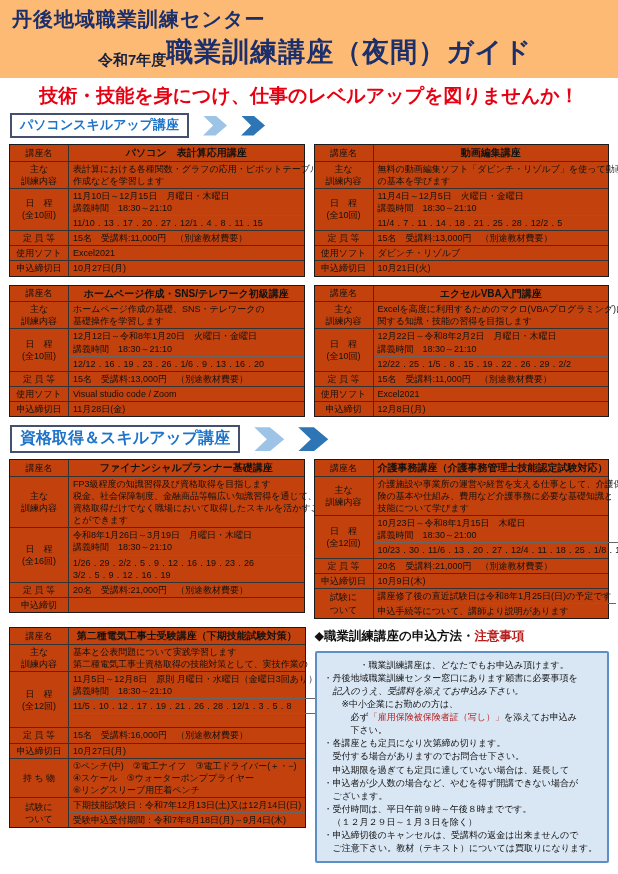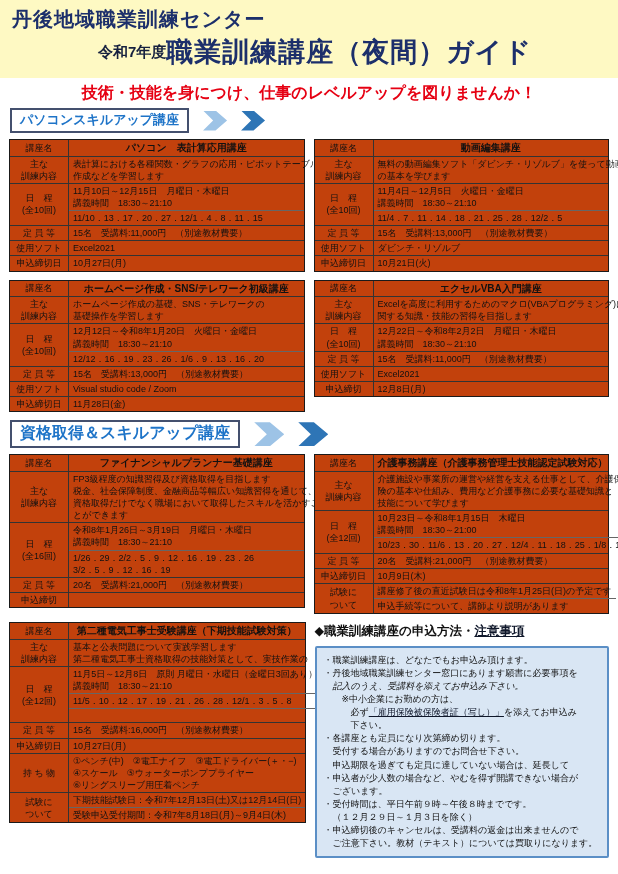--- a/index.html
+++ b/index.html
@@ -1,25 +1,25 @@
 <!DOCTYPE html>
 <html><head>
 <meta charset="utf-8">
 <style>
   html,body{margin:0;padding:0;}
   body{
     width:618px;height:874px;overflow:hidden;background:#ffffff;color:#111;
     font-family:"Liberation Sans","DejaVu Sans",sans-serif;
   }
-  .banner{background:#fef9c3;padding:6px 0 8px 12px;}
+  .banner{background:#fdba74;padding:6px 0 8px 12px;}
   .b1{font-size:20px;font-weight:bold;color:#1c2f6b;letter-spacing:1px;}
-  .b2{display:flex;align-items:center;justify-content:center;margin-top:1px;}
+  .b2{display:flex;align-items:flex-end;justify-content:center;margin-top:1px;}
   .b2a{font-size:15px;font-weight:bold;color:#16213f;}
   .b2b{font-size:27px;font-weight:bold;color:#1c2f6b;letter-spacing:1px;}
-  .tagline{text-align:center;color:#e60012;font-weight:bold;font-size:16px;margin:5px 0 4px;}
+  .tagline{text-align:center;color:#e60012;font-weight:bold;font-size:19px;margin:5px 0 4px;}
   .sec{display:flex;align-items:center;gap:14px;margin:3px 0 6px 10px;}
   .secbox{border:2px solid #44506e;padding:1px 8px 2px;font-weight:bold;color:#1e74c8;background:#fff;}
   .sec-small .secbox{font-size:13px;}
   .sec-large .secbox{font-size:16px;text-align:center;}
   .chev{display:inline-block;background:#2e75b6;clip-path:polygon(0 0,52% 0,100% 50%,52% 100%,0 100%,42% 50%);}
   .sec-small .chev{width:24px;height:20px;}
   .sec-large .chev{width:30px;height:24px;}
   .chev.c1{background:#9dc3e6;}
   .grid{display:flex;gap:9px;padding:0 9px;margin-bottom:8px;align-items:flex-start;}
   .grid>*{flex:1;min-width:0;}
@@ -27,21 +27,21 @@
   .crow{display:flex;border-top:1px solid #333;}
   .crow:first-child{border-top:none;}
   .clabel{width:56px;flex:none;border-right:1px solid #333;display:flex;flex-direction:column;justify-content:center;align-items:center;text-align:center;padding:1px;}
   .ccontent{flex:1;display:flex;flex-direction:column;justify-content:center;}
   .ccell{padding:1px 4px;}
   .ccell+.ccell{border-top:1px solid #666;}
   .ccell>div{min-height:11px;white-space:nowrap;}
   .trow .ccontent{font-weight:bold;text-align:center;font-size:10px;}
   .rightcol{display:flex;flex-direction:column;}
   .apply-heading{font-size:12.5px;font-weight:bold;margin:1px 0 6px;color:#111;}
-  .red{color:#0f172a;text-decoration:underline;}
+  .red{color:#b91c1c;}
   .notes-box{background:#d9e6f4;border:2px solid #5b8fc6;border-radius:2px;padding:6px 7px;font-size:9px;line-height:1.45;}
   .nline{white-space:nowrap;}
   .footer{display:flex;align-items:flex-start;padding:8px 10px 0;gap:8px;}
   .f-left{width:180px;}
   .f-org-type{font-size:12px;font-weight:bold;letter-spacing:3px;}
   .f-center{flex:1;padding-top:2px;}
   .f-addr{font-size:11px;}
   .f-qr{width:48px;height:48px;flex:none;}
   .f-qr svg{width:48px;height:48px;}
 </style>
@@ -301,20 +301,23 @@
       <div class="crow">
         <div class="clabel">
           <div>日　程</div>
           <div>(全10回)</div>
         </div>
         <div class="ccontent">
           <div class="ccell">
             <div>12月22日～令和8年2月2日　月曜日・木曜日</div>
             <div>講義時間　18:30～21:10</div>
           </div>
+          <div class="ccell">
+            <div>12/22．25．1/5．8．15．19．22．26．29．2/2</div>
+          </div>
         </div>
       </div>
       <div class="crow">
         <div class="clabel">
           <div>定 員 等</div>
         </div>
         <div class="ccontent">
           <div class="ccell">
             <div>15名　受講料:11,000円　（別途教材費要）</div>
           </div>
@@ -570,21 +573,21 @@
             <div>受験申込受付期間：令和7年8月18日(月)～9月4日(木)</div>
           </div>
         </div>
       </div>
     </div>
   <div class="rightcol">
     <div class="apply-heading">
       <span>◆職業訓練講座の申込方法・</span><span class="red">注意事項</span>
     </div>
     <div class="notes-box">
-        <div class="nline" style="padding-left: 0px;"><span>・職業訓練講座は、どなたでもお申込み頂けます。</span></div>
+        <div class="nline" style="padding-left: 0px; margin-left: 36px;"><span>・職業訓練講座は、どなたでもお申込み頂けます。</span></div>
         <div class="nline" style="padding-left: 0px;"><span>・丹後地域職業訓練センター窓口にあります願書に必要事項を</span></div>
         <div class="nline" style="padding-left: 9px; font-style: italic;"><span>記入のうえ、受講料を添えてお申込み下さい。</span></div>
         <div class="nline" style="padding-left: 18px;"><span>※中小企業にお勤めの方は、</span></div>
         <div class="nline" style="padding-left: 27px;"><span>必ず</span><span class="red">「雇用保険被保険者証（写し）」</span><span>を添えてお申込み</span></div>
         <div class="nline" style="padding-left: 27px;"><span>下さい。</span></div>
         <div class="nline" style="padding-left: 0px;"><span>・各講座とも定員になり次第締め切ります。</span></div>
         <div class="nline" style="padding-left: 9px;"><span>受付する場合がありますのでお問合せ下さい。</span></div>
         <div class="nline" style="padding-left: 9px;"><span>申込期限を過ぎても定員に達していない場合は、延長して</span></div>
         <div class="nline" style="padding-left: 0px;"><span>・申込者が少人数の場合など、やむを得ず開講できない場合が</span></div>
         <div class="nline" style="padding-left: 9px;"><span>ございます。</span></div>

